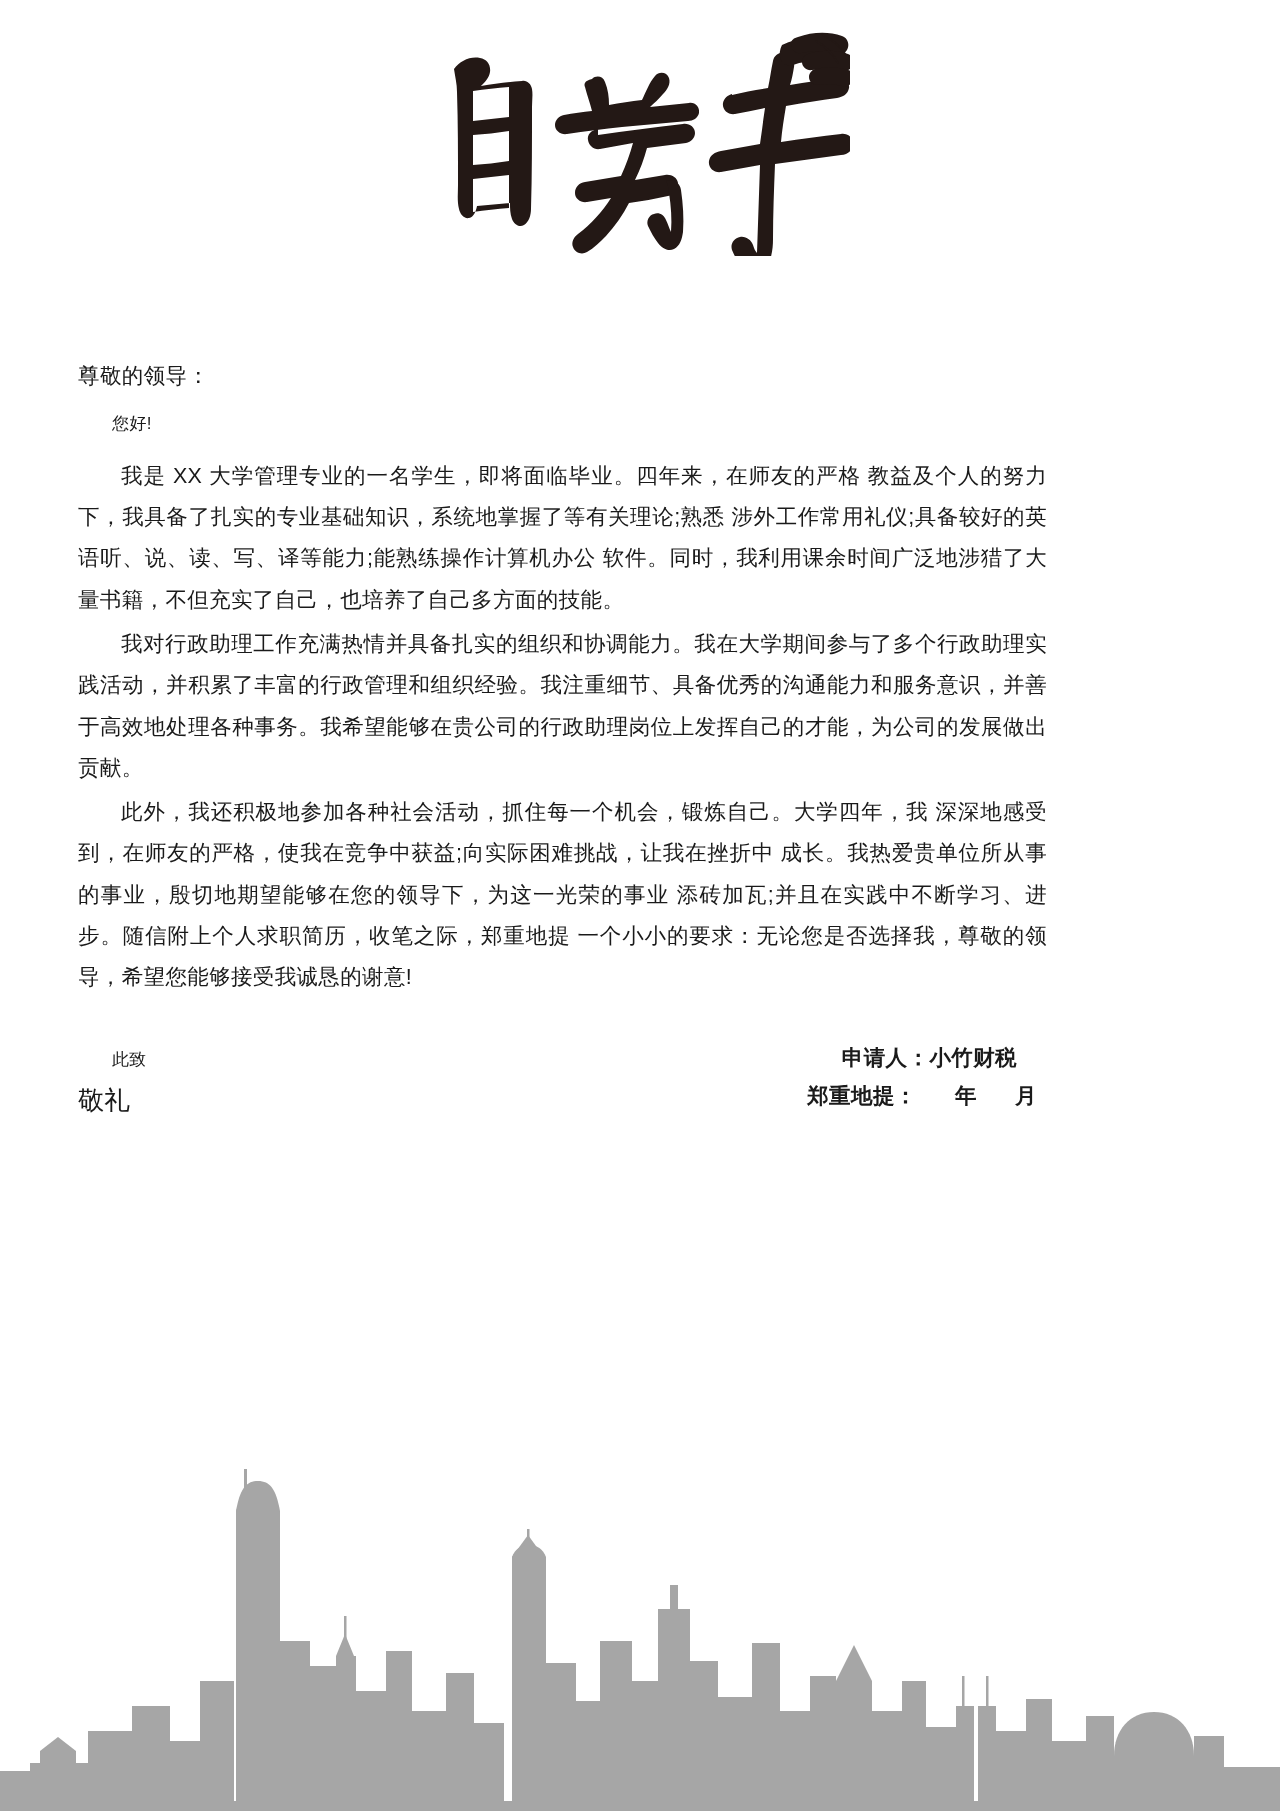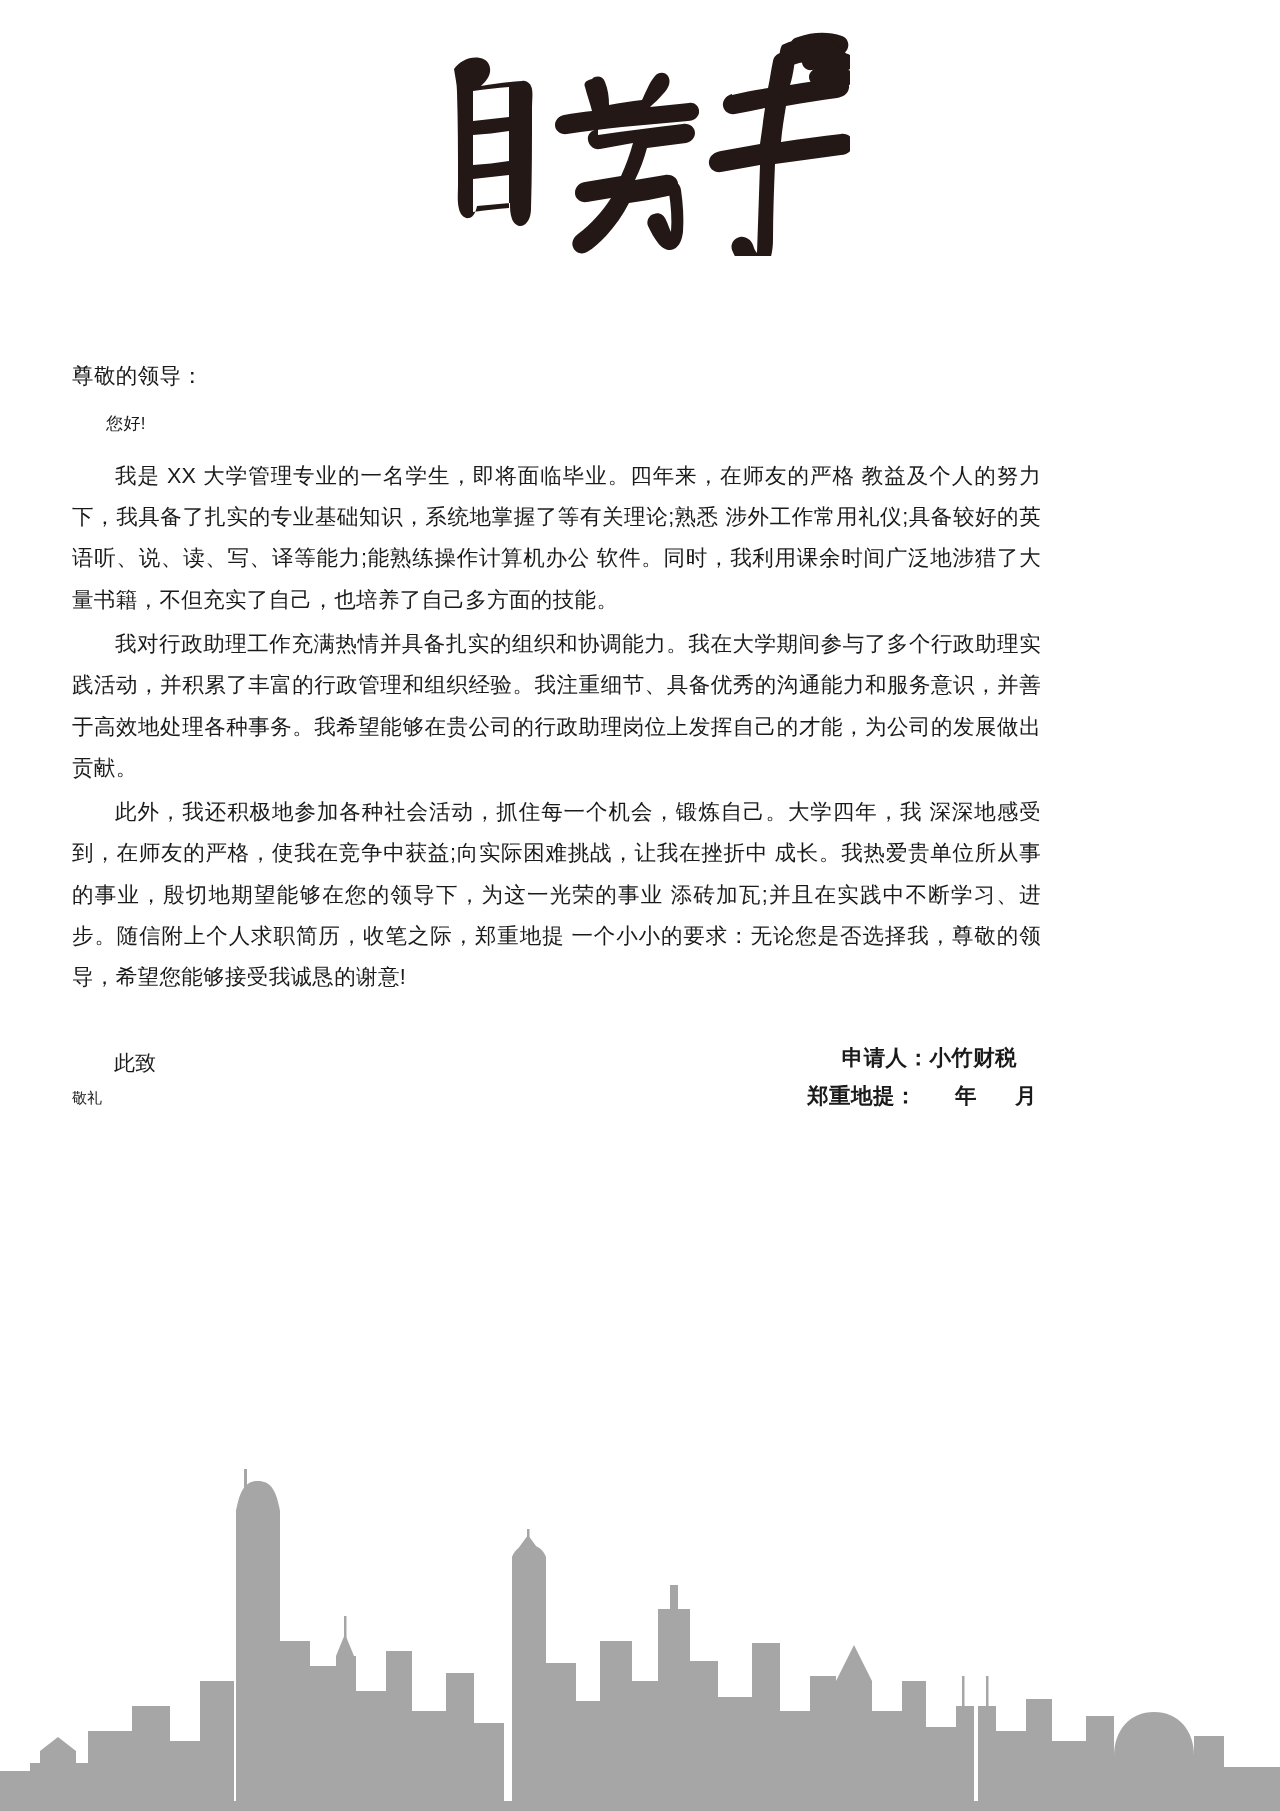--- a/index.html
+++ b/index.html
@@ -28,21 +28,21 @@
     justify-content: center;
   }
   .calligraphy-svg {
     display: block;
   }
 
   
   .letter {
     position: absolute;
     top: 362px;
-    left: 72px;
+    left: 78px;
     width: 975px;
   }
   .salutation {
     font-size: 21.5px;
     line-height: 1.35;
     letter-spacing: 0.4px;
     margin: 0 0 22px 0;
   }
   .greeting {
     font-size: 17px;
@@ -54,27 +54,27 @@
   .para {
     font-size: 21.5px;
     line-height: 1.92;
     letter-spacing: 0.35px;
     margin: 0 6px 3px 0;
     text-indent: 2em;
     text-align: justify;
     text-justify: inter-ideograph;
   }
   .closing-zhi {
-    font-size: 21px;
+    font-size: 17px;
     line-height: 1.6;
     margin: 48px 0 6px 0;
     text-indent: 2em;
   }
   .closing-li {
-    font-size: 15px;
+    font-size: 26px;
     line-height: 1.6;
     margin: 0;
     text-indent: 0;
   }
 
   
   .signature {
     position: absolute;
     top: 1040px;
     left: 70px;

